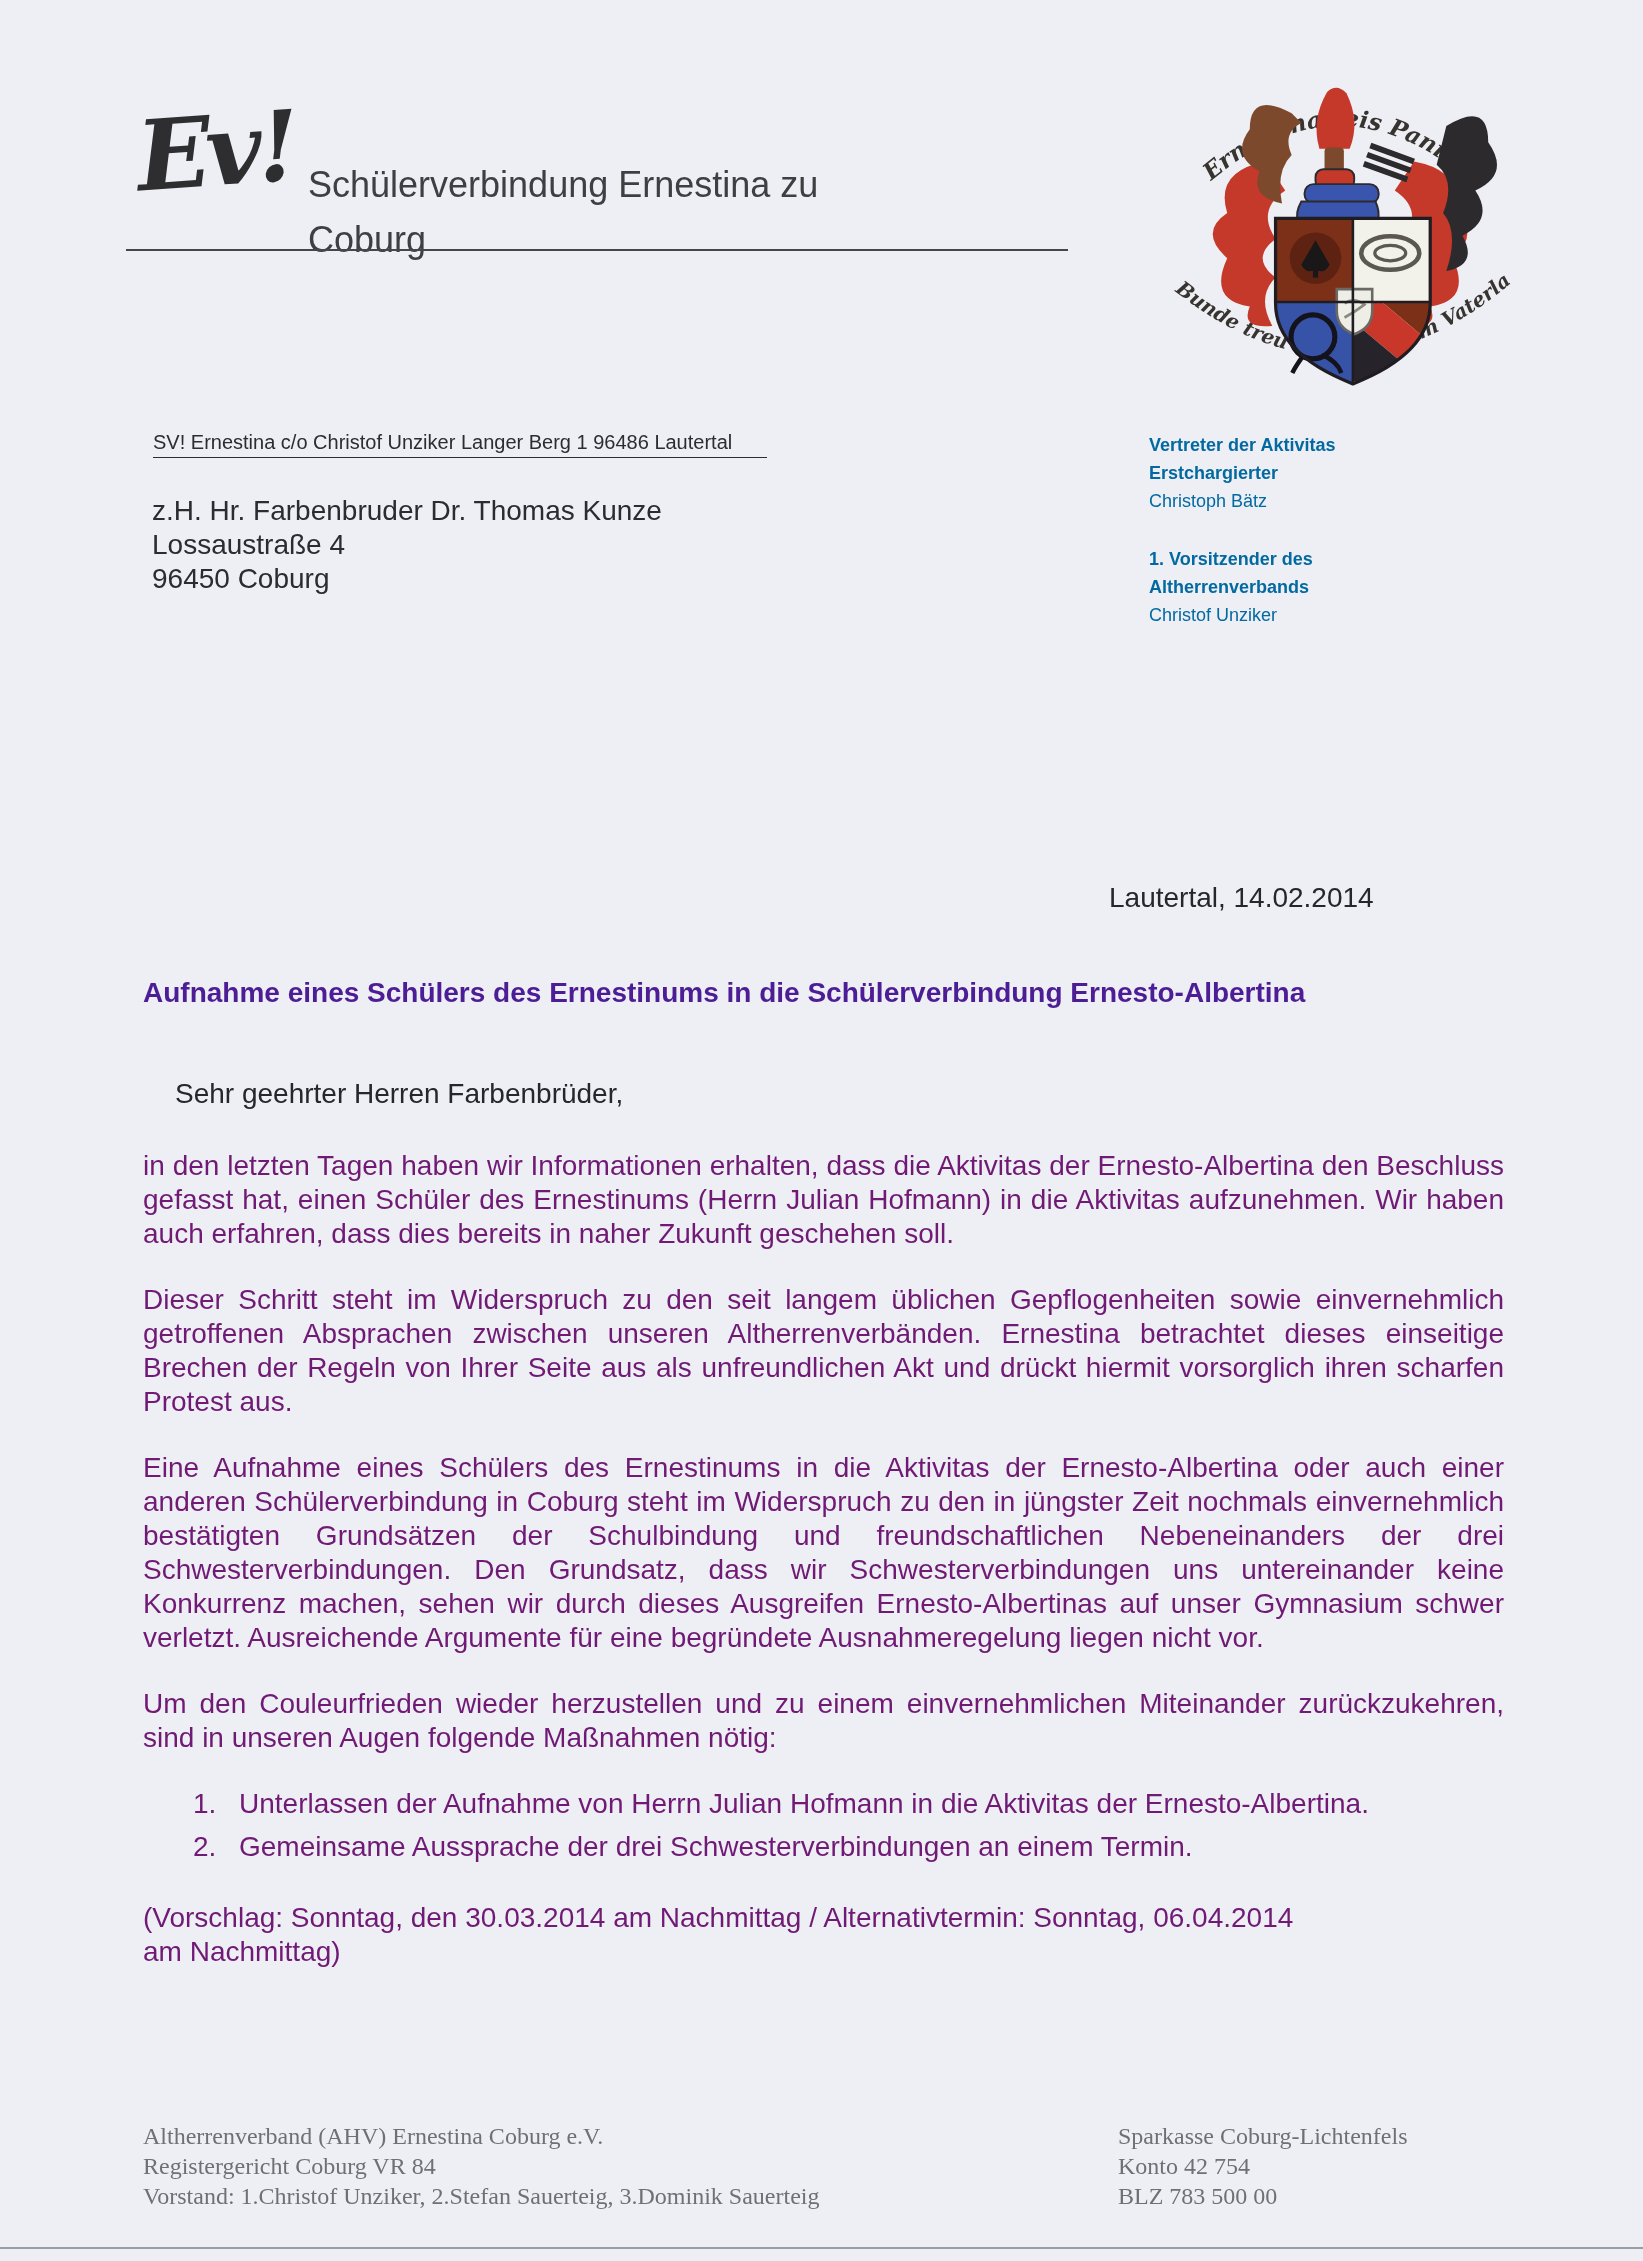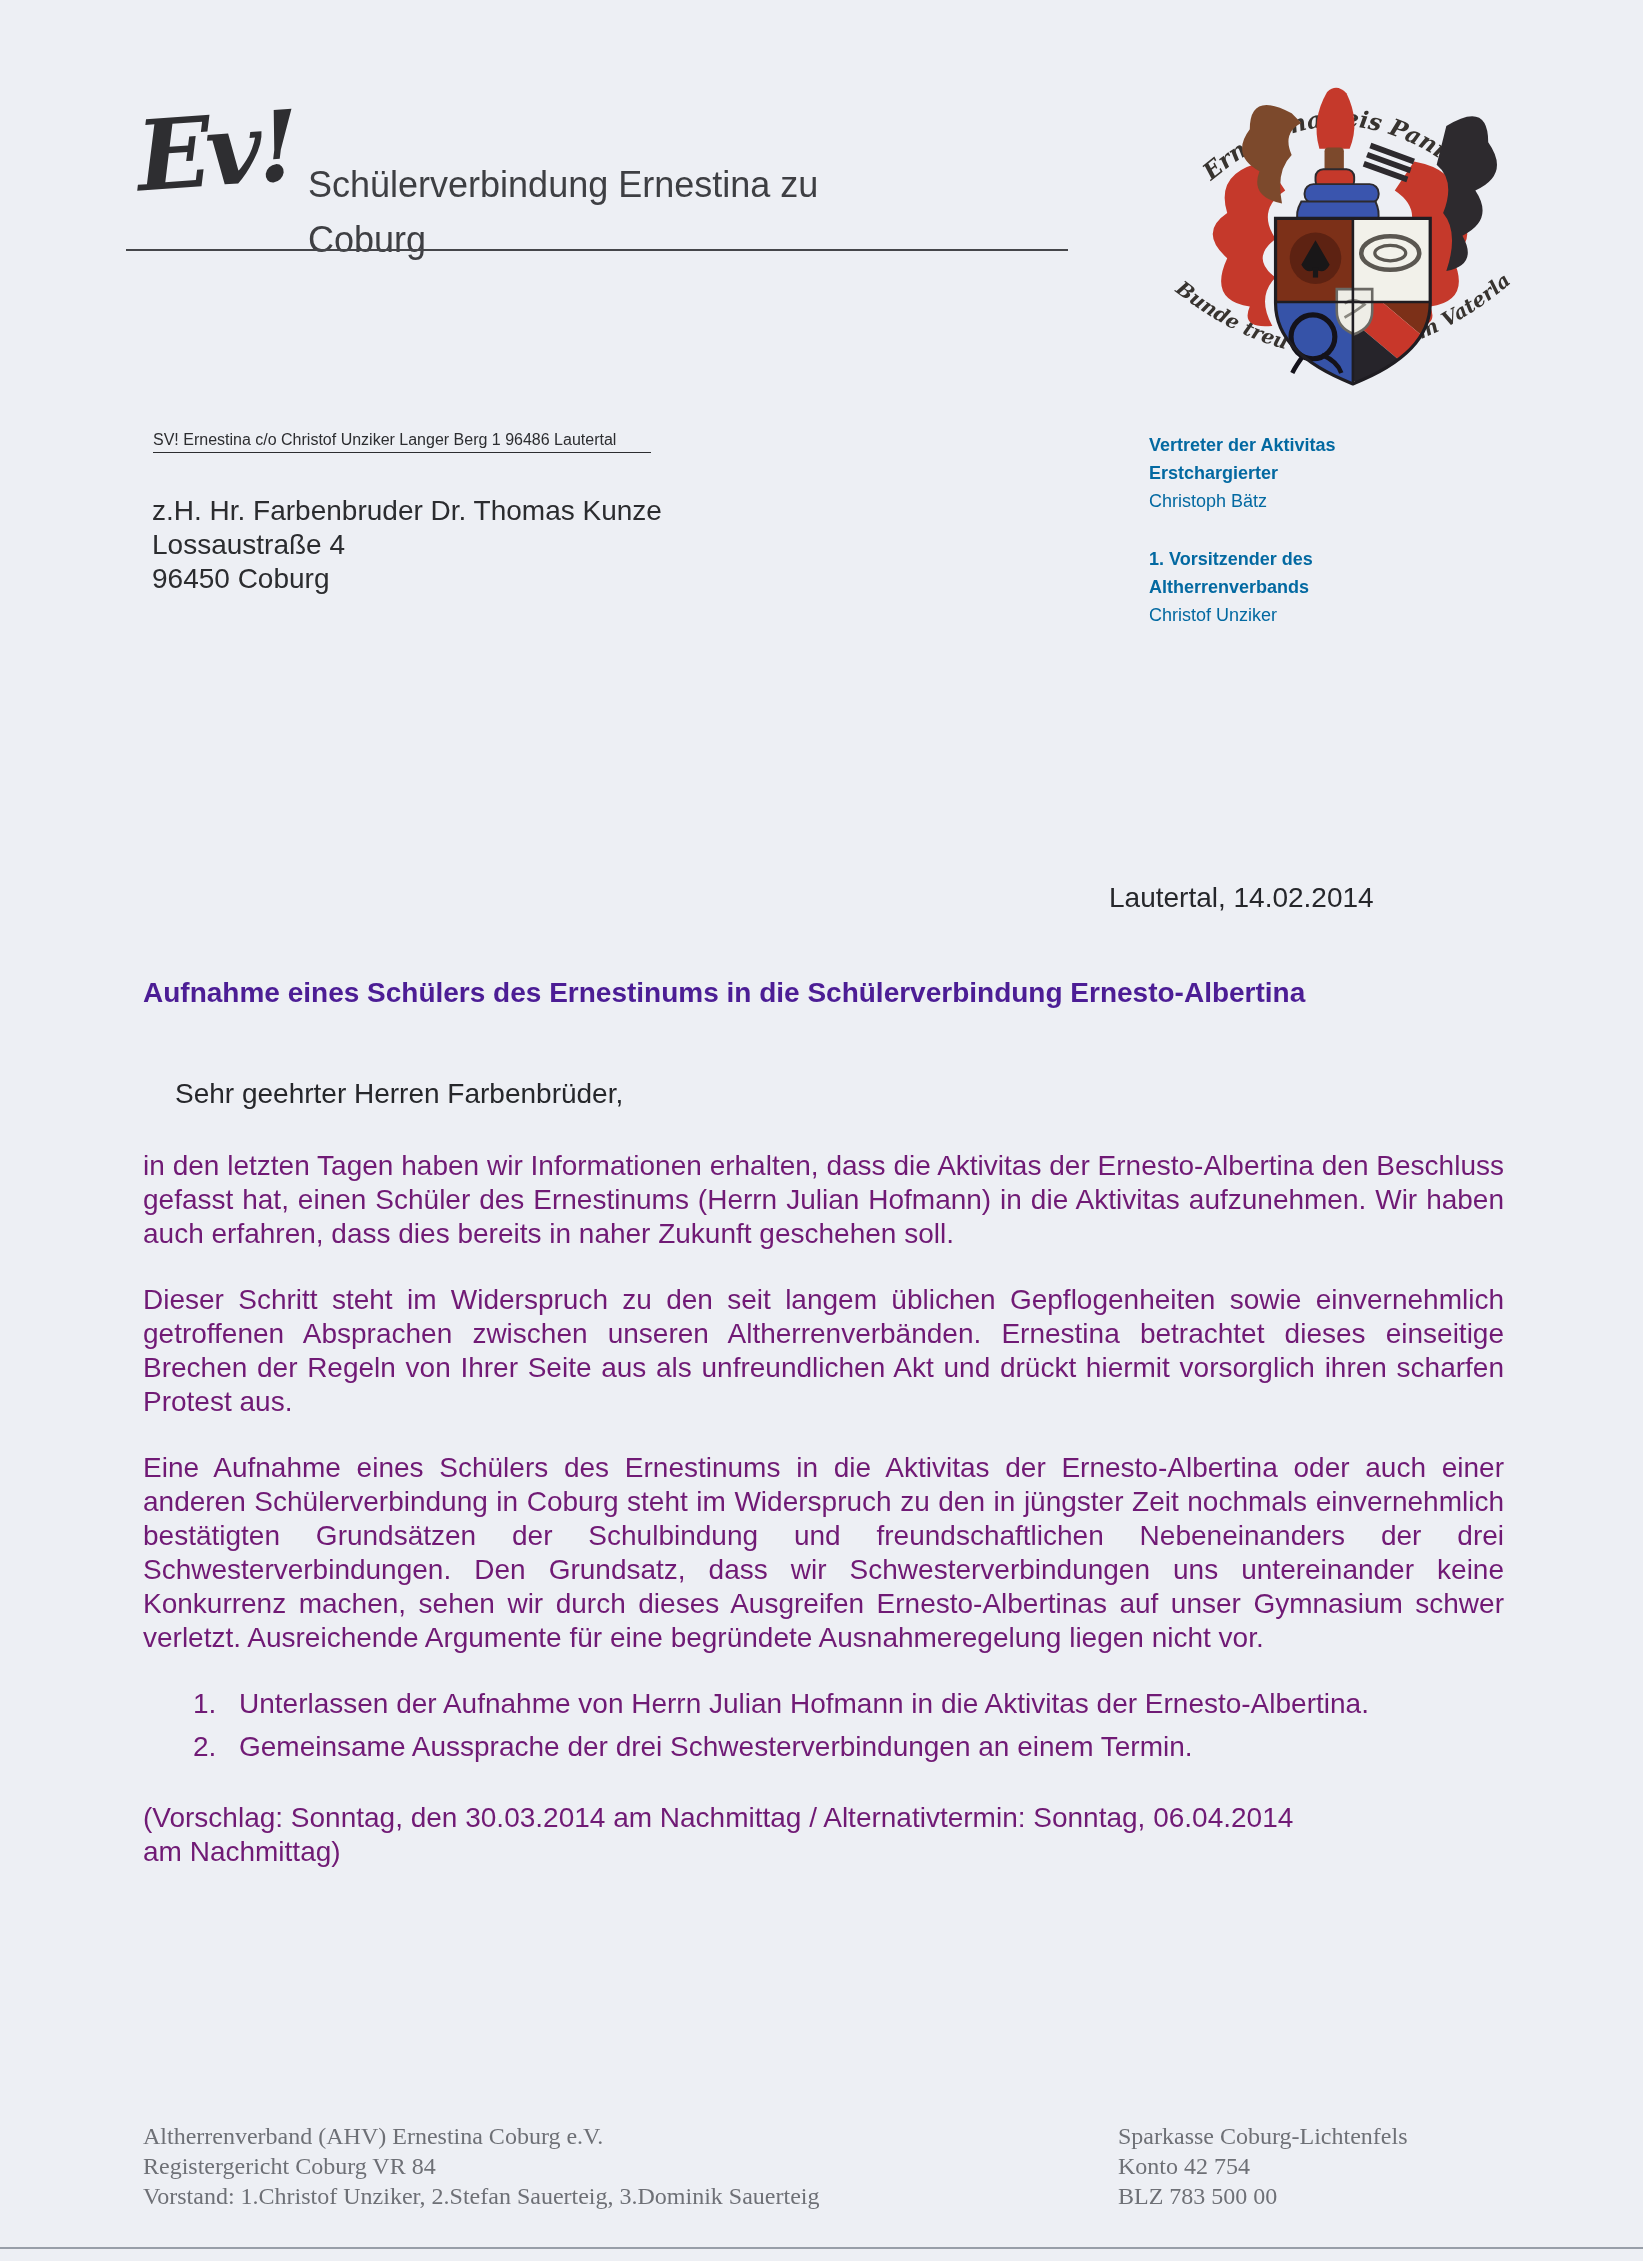--- a/index.html
+++ b/index.html
@@ -35,21 +35,21 @@
   
   .crest{position:absolute;left:1153px;top:52px;width:374px;height:348px;}
   .crest text{
     font-family:"DejaVu Serif", serif;
     font-weight:bold;font-style:italic;
     fill:#37332f;
   }
   
   .sender{
     position:absolute;left:153px;top:431px;
-    font-size:16px;color:#2c2d30;text-align:center;
+    font-size:20px;color:#2c2d30;text-align:center;
   }
   .sender span{border-bottom:1.9px solid #2c2d30;padding:0 35px 3.9px 0;}
   .recipient{
     position:absolute;left:152px;top:494px;
     font-size:28px;line-height:34px;color:#2b2c2f;
   }
   .officials{
     position:absolute;left:1149px;top:431px;
     font-size:18px;line-height:28px;color:#0369a1;
   }
@@ -188,20 +188,21 @@
   </div>
 
   <div class="dateline">Lautertal, 14.02.2014</div>
   <div class="subject">Aufnahme eines Schülers des Ernestinums in die Schülerverbindung Ernesto-Albertina</div>
   <div class="salutation">Sehr geehrter Herren Farbenbrüder,</div>
 
   <div class="body-flow">
     <p>in den letzten Tagen haben wir Informationen erhalten, dass die Aktivitas der Ernesto-Albertina den Beschluss gefasst hat, einen Schüler des Ernestinums (Herrn Julian Hofmann) in die Aktivitas aufzunehmen. Wir haben auch erfahren, dass dies bereits in naher Zukunft geschehen soll.</p>
     <p>Dieser Schritt steht im Widerspruch zu den seit langem üblichen Gepflogenheiten sowie einvernehmlich getroffenen Absprachen zwischen unseren Altherrenverbänden. Ernestina betrachtet dieses einseitige Brechen der Regeln von Ihrer Seite aus als unfreundlichen Akt und drückt hiermit vorsorglich ihren scharfen Protest aus.</p>
     <p>Eine Aufnahme eines Schülers des Ernestinums in die Aktivitas der Ernesto-Albertina oder auch einer anderen Schülerverbindung in Coburg steht im Widerspruch zu den in jüngster Zeit nochmals einvernehmlich bestätigten Grundsätzen der Schulbindung und freundschaftlichen Nebeneinanders der drei Schwesterverbindungen. Den Grundsatz, dass wir Schwesterverbindungen uns untereinander keine Konkurrenz machen, sehen wir durch dieses Ausgreifen Ernesto-Albertinas auf unser Gymnasium schwer verletzt. Ausreichende Argumente für eine begründete Ausnahmeregelung liegen nicht vor.</p>
+    <p>Um den Couleurfrieden wieder herzustellen und zu einem einvernehmlichen Miteinander zurückzukehren, sind in unseren Augen folgende Maßnahmen nötig:</p>
 
     <div class="demands">
       <div class="demand-item">
         <span class="num">1.</span>
         <span class="txt">Unterlassen der Aufnahme von Herrn Julian Hofmann in die Aktivitas der Ernesto-Albertina.</span>
       </div>
       <div class="demand-item">
         <span class="num">2.</span>
         <span class="txt">Gemeinsame Aussprache der drei Schwesterverbindungen an einem Termin.</span>
       </div>

